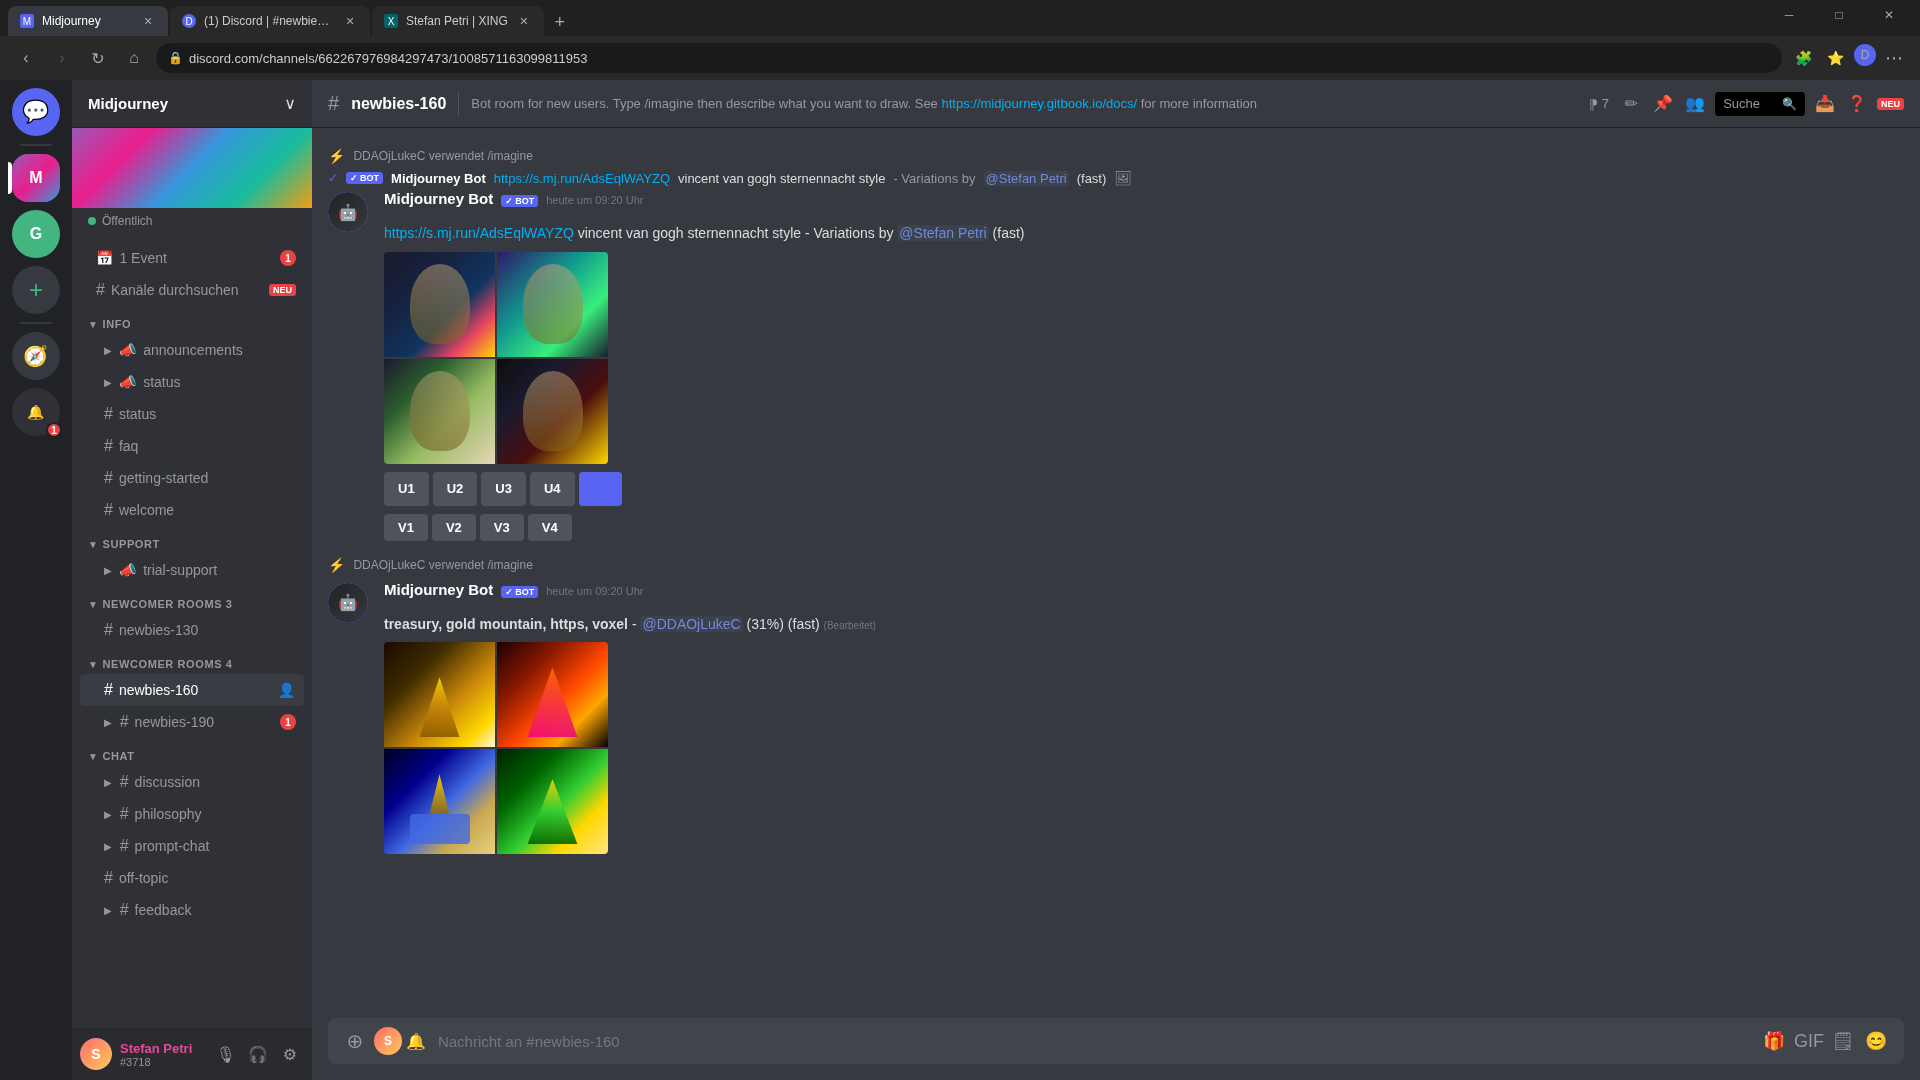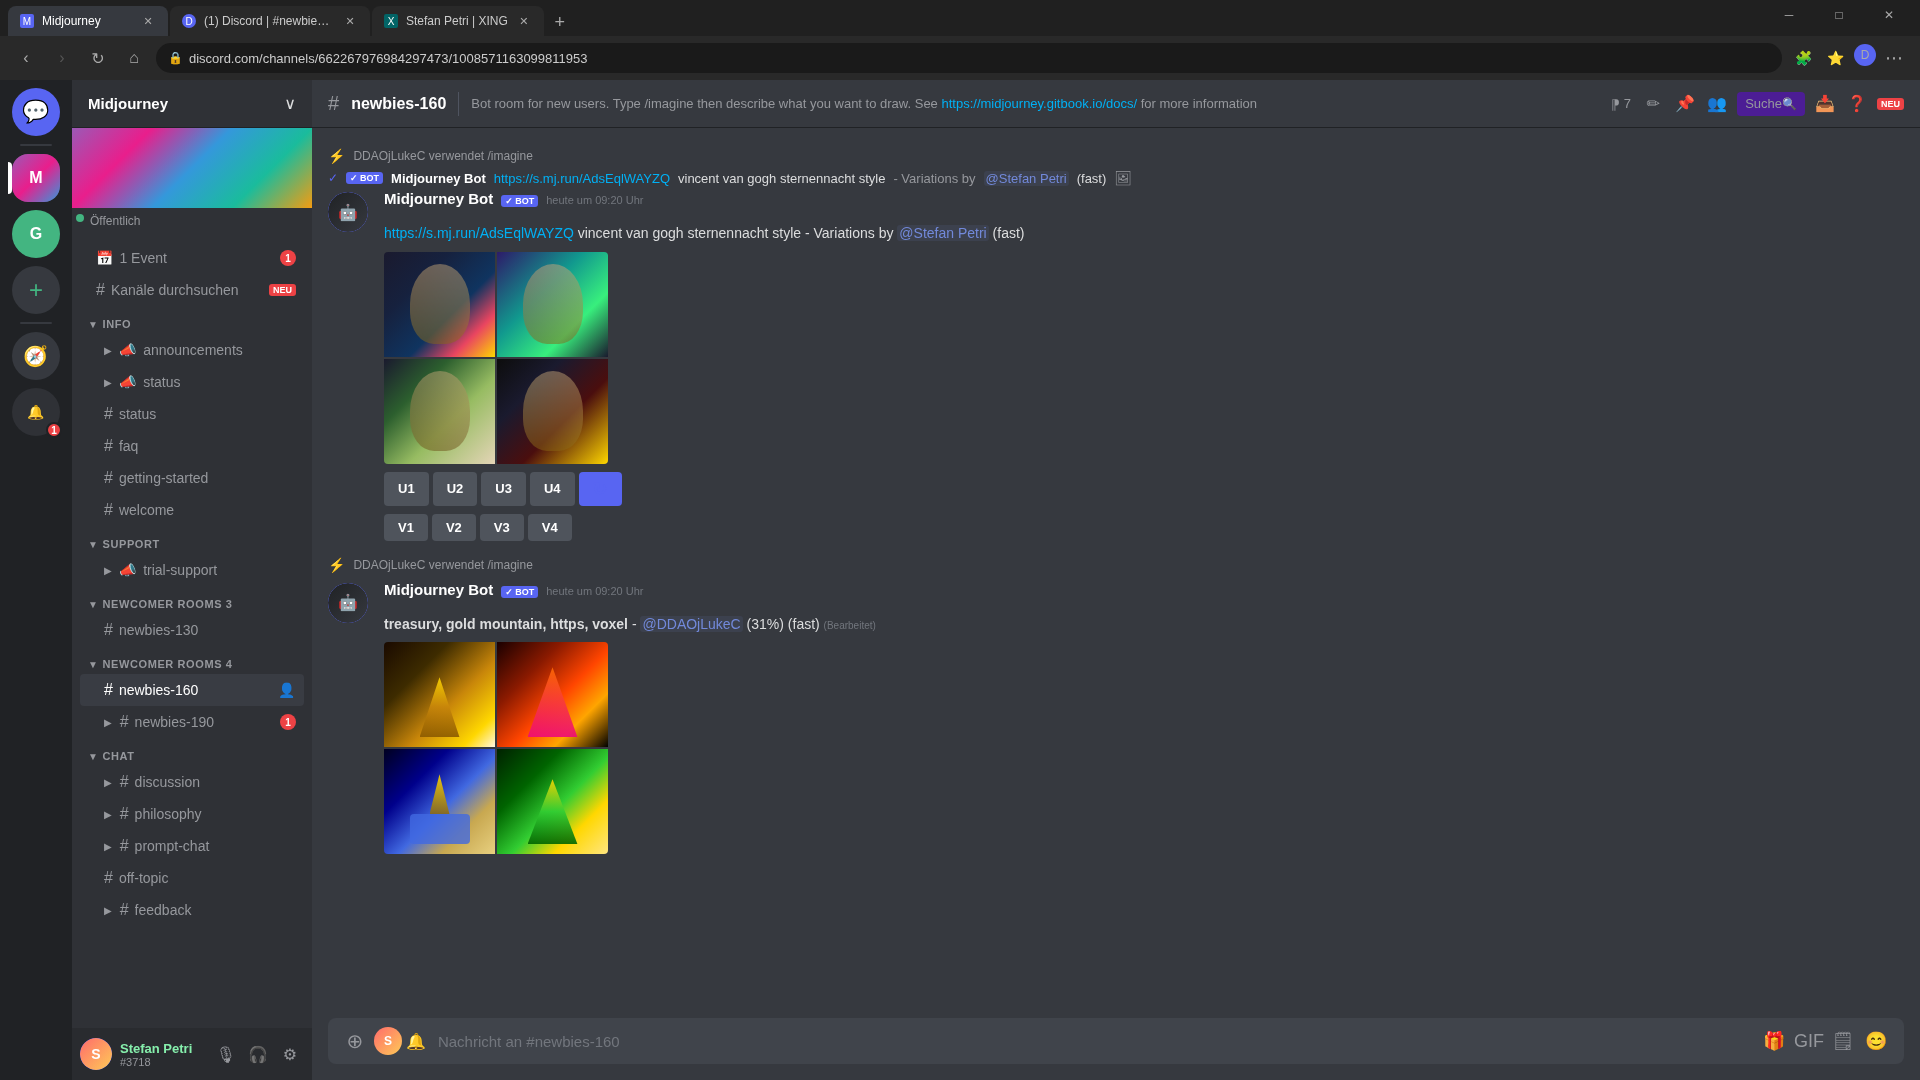--- a/index.html
+++ b/index.html
@@ -48,36 +48,36 @@
     .channel-item.active { background: #393c43; color: #fff; }
     .channel-icon { font-size: 16px; flex-shrink: 0; }
     .channel-name { flex: 1; overflow: hidden; text-overflow: ellipsis; white-space: nowrap; }
     .channel-badge { background: #ed4245; color: #fff; font-size: 10px; font-weight: 700; border-radius: 50%; width: 16px; height: 16px; display: flex; align-items: center; justify-content: center; flex-shrink: 0; }
     .channel-new-badge { background: #ed4245; color: #fff; font-size: 9px; font-weight: 700; border-radius: 3px; padding: 1px 4px; flex-shrink: 0; }
     .event-item { display: flex; align-items: center; gap: 6px; padding: 4px 8px 4px 16px; border-radius: 4px; margin: 0 8px; cursor: pointer; color: #96989d; font-size: 14px; height: 32px; }
     .event-icon { font-size: 14px; }
     .user-panel { height: 52px; background: #292b2f; display: flex; align-items: center; padding: 0 8px; gap: 8px; }
     .user-avatar { width: 32px; height: 32px; border-radius: 50%; background: #5865f2; display: flex; align-items: center; justify-content: center; font-size: 14px; color: #fff; flex-shrink: 0; overflow: hidden; }
     .user-info { flex: 1; overflow: hidden; }
-    .user-name { font-size: 13px; font-weight: 700; color: #86efac; white-space: nowrap; overflow: hidden; text-overflow: ellipsis; }
+    .user-name { font-size: 13px; font-weight: 700; color: #ec4899; white-space: nowrap; overflow: hidden; text-overflow: ellipsis; }
     .user-tag { font-size: 11px; color: #96989d; }
     .user-actions { display: flex; gap: 4px; }
     .user-action-btn { width: 28px; height: 28px; display: flex; align-items: center; justify-content: center; color: #96989d; font-size: 16px; cursor: pointer; border-radius: 4px; }
 
     
     .main-content { flex: 1; display: flex; flex-direction: column; background: #36393f; overflow: hidden; }
     .channel-header { height: 48px; border-bottom: 1px solid #202225; display: flex; align-items: center; padding: 0 16px; gap: 12px; flex-shrink: 0; }
     .channel-header-icon { color: #96989d; font-size: 20px; }
     .channel-header-name { font-weight: 700; font-size: 16px; color: #fff; }
     .channel-header-separator { width: 1px; height: 24px; background: #4f5460; }
     .channel-header-topic { font-size: 13px; color: #96989d; flex: 1; overflow: hidden; text-overflow: ellipsis; white-space: nowrap; }
     .channel-header-link { color: #00b0f4; text-decoration: none; }
     .header-actions { display: flex; gap: 8px; margin-left: auto; align-items: center; }
     .header-action-btn { width: 24px; height: 24px; display: flex; align-items: center; justify-content: center; color: #96989d; font-size: 16px; cursor: pointer; }
-    .search-box { background: #4c1d95; border-radius: 4px; height: 24px; display: flex; align-items: center; padding: 0 8px; gap: 0; font-size: 13px; color: #96989d; cursor: text; }
+    .search-box { background: #000000; border-radius: 4px; height: 24px; display: flex; align-items: center; padding: 0 8px; gap: 22px; font-size: 13px; color: #96989d; cursor: text; }
     .new-badge { background: #ed4245; color: #fff; font-size: 9px; font-weight: 700; border-radius: 3px; padding: 1px 4px; }
 
     
     .messages-area { flex: 1; overflow-y: auto; padding: 16px 0; }
     .messages-area::-webkit-scrollbar { width: 8px; }
     .messages-area::-webkit-scrollbar-thumb { background: #202225; border-radius: 4px; }
     .message { display: flex; gap: 16px; padding: 4px 16px; position: relative; }
     .message-avatar { width: 40px; height: 40px; border-radius: 50%; background: #5865f2; flex-shrink: 0; display: flex; align-items: center; justify-content: center; font-size: 18px; color: #fff; margin-top: 2px; overflow: hidden; }
     .message-content { flex: 1; }
     .message-header { display: flex; align-items: baseline; gap: 8px; margin-bottom: 2px; flex-wrap: wrap; }
@@ -197,21 +197,21 @@
   <div class="channel-sidebar">
     <div class="server-header">
       <span class="server-header-name">Midjourney</span>
       <span class="server-header-icon">∨</span>
     </div>
 
     <div class="server-banner">
       <div style="width:100%;height:100%;background:linear-gradient(135deg,#9b59b6 0%,#e91e8c 25%,#3498db 50%,#1abc9c 75%,#f39c12 100%);"></div>
     </div>
 
-    <div style="padding:6px 4px;display:flex;align-items:flex-start;gap:6px;">
+    <div style="padding:6px 16px;display:flex;align-items:center;gap:6px;">
       <div style="width:8px;height:8px;border-radius:50%;background:#43b581;"></div>
       <span style="font-size:12px;color:#96989d;">Öffentlich</span>
     </div>
 
     <div class="channel-list">
 
       <div class="event-item">
         <span class="event-icon">📅</span>
         <span class="channel-name">1 Event</span>
         <span class="channel-badge">1</span>

